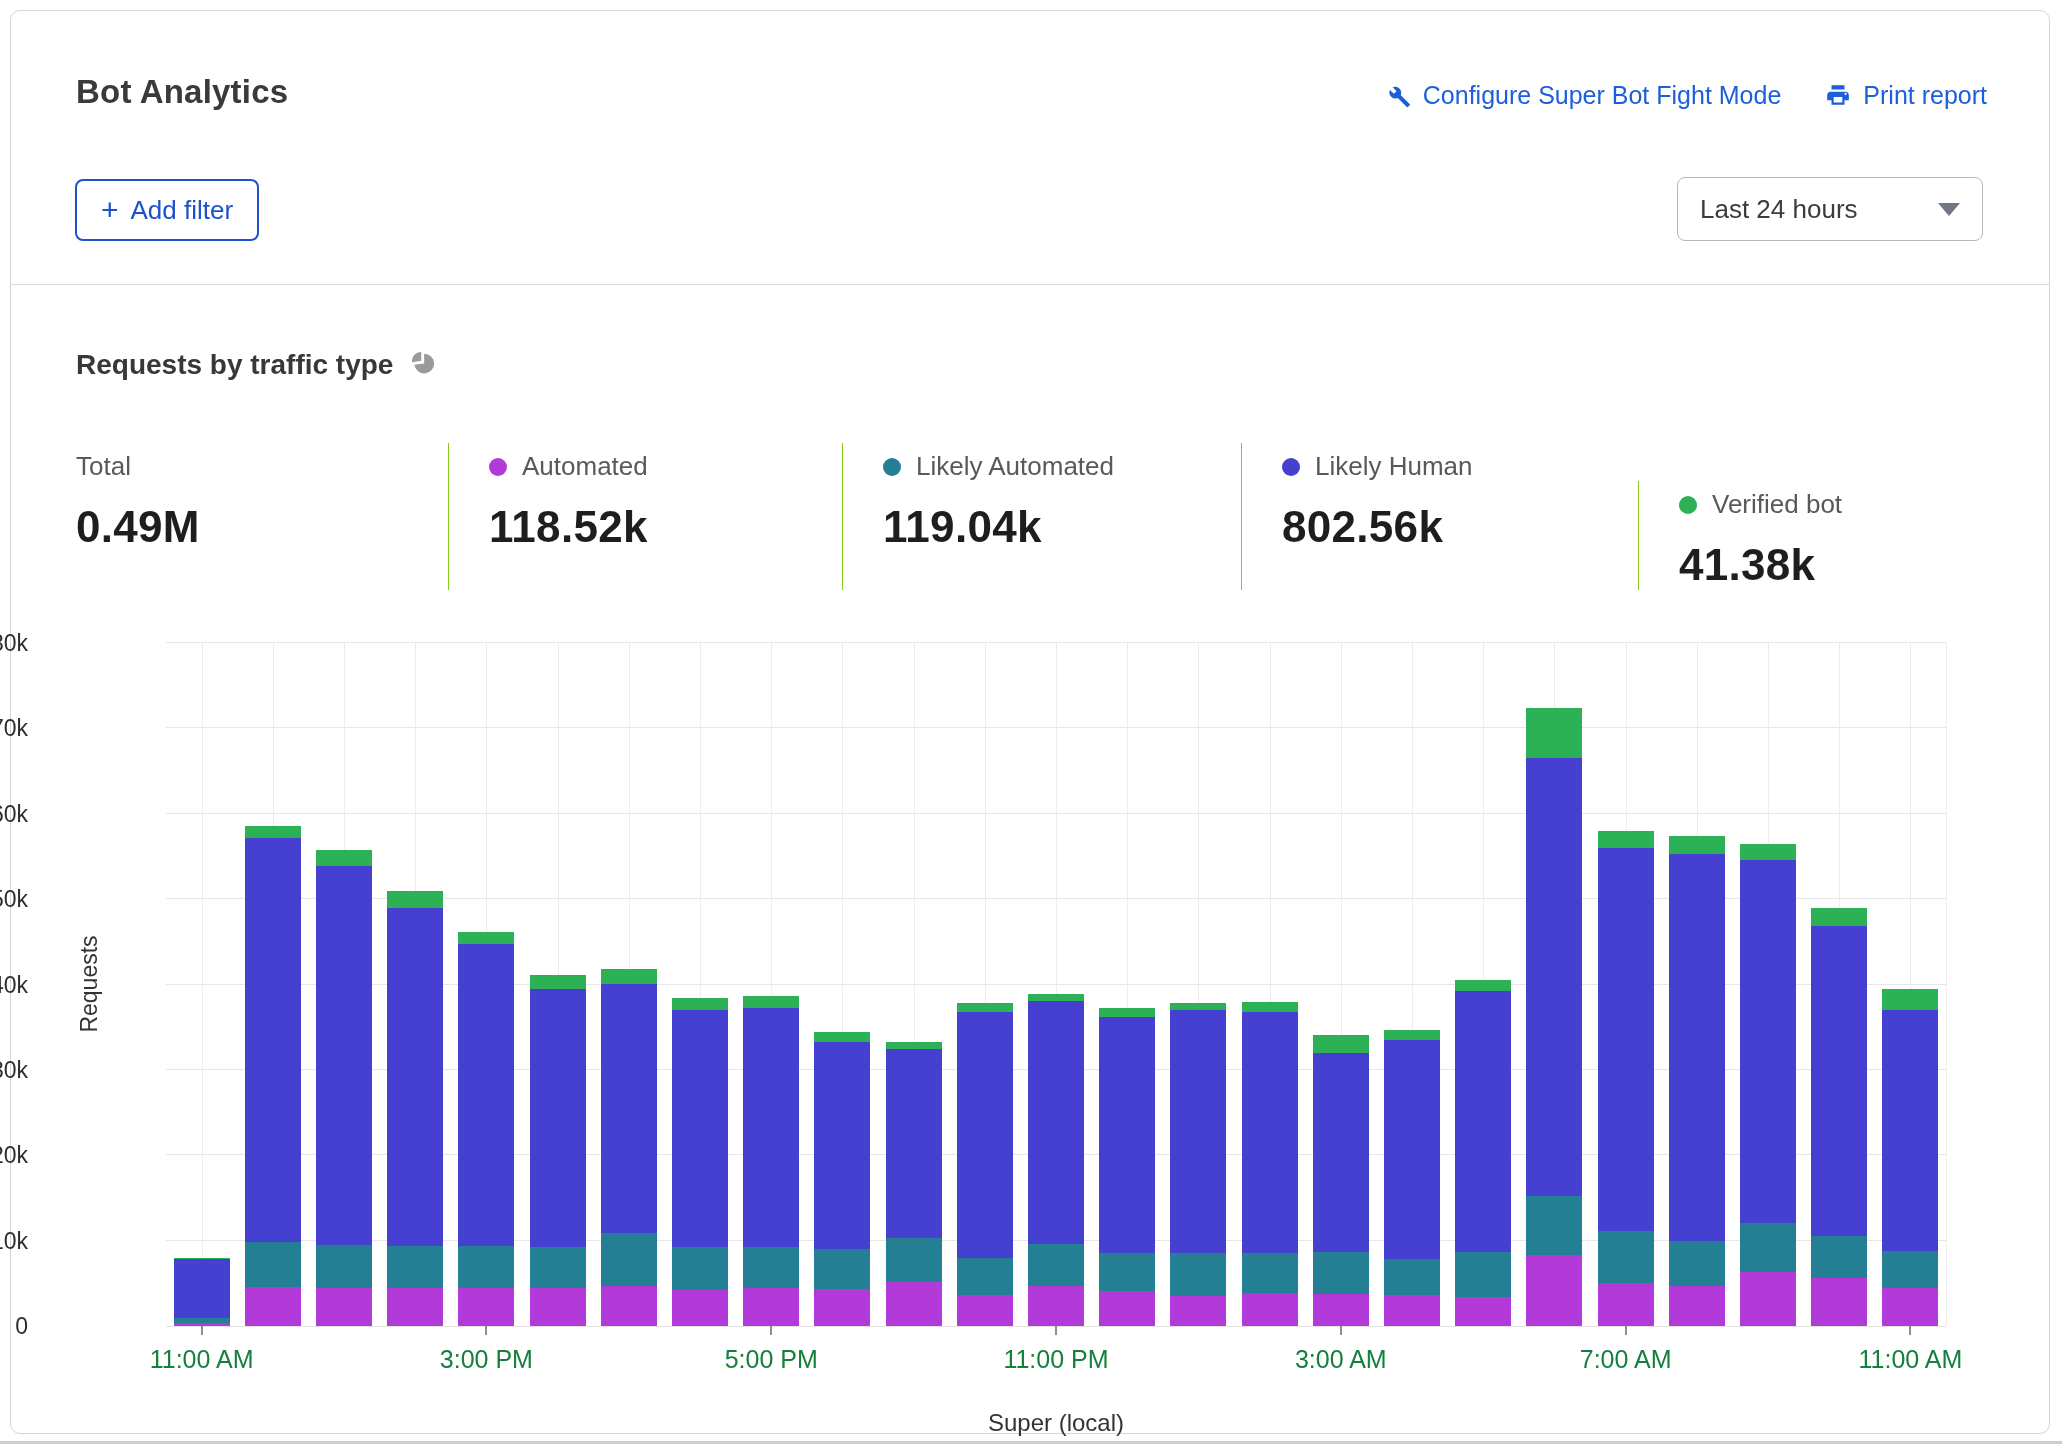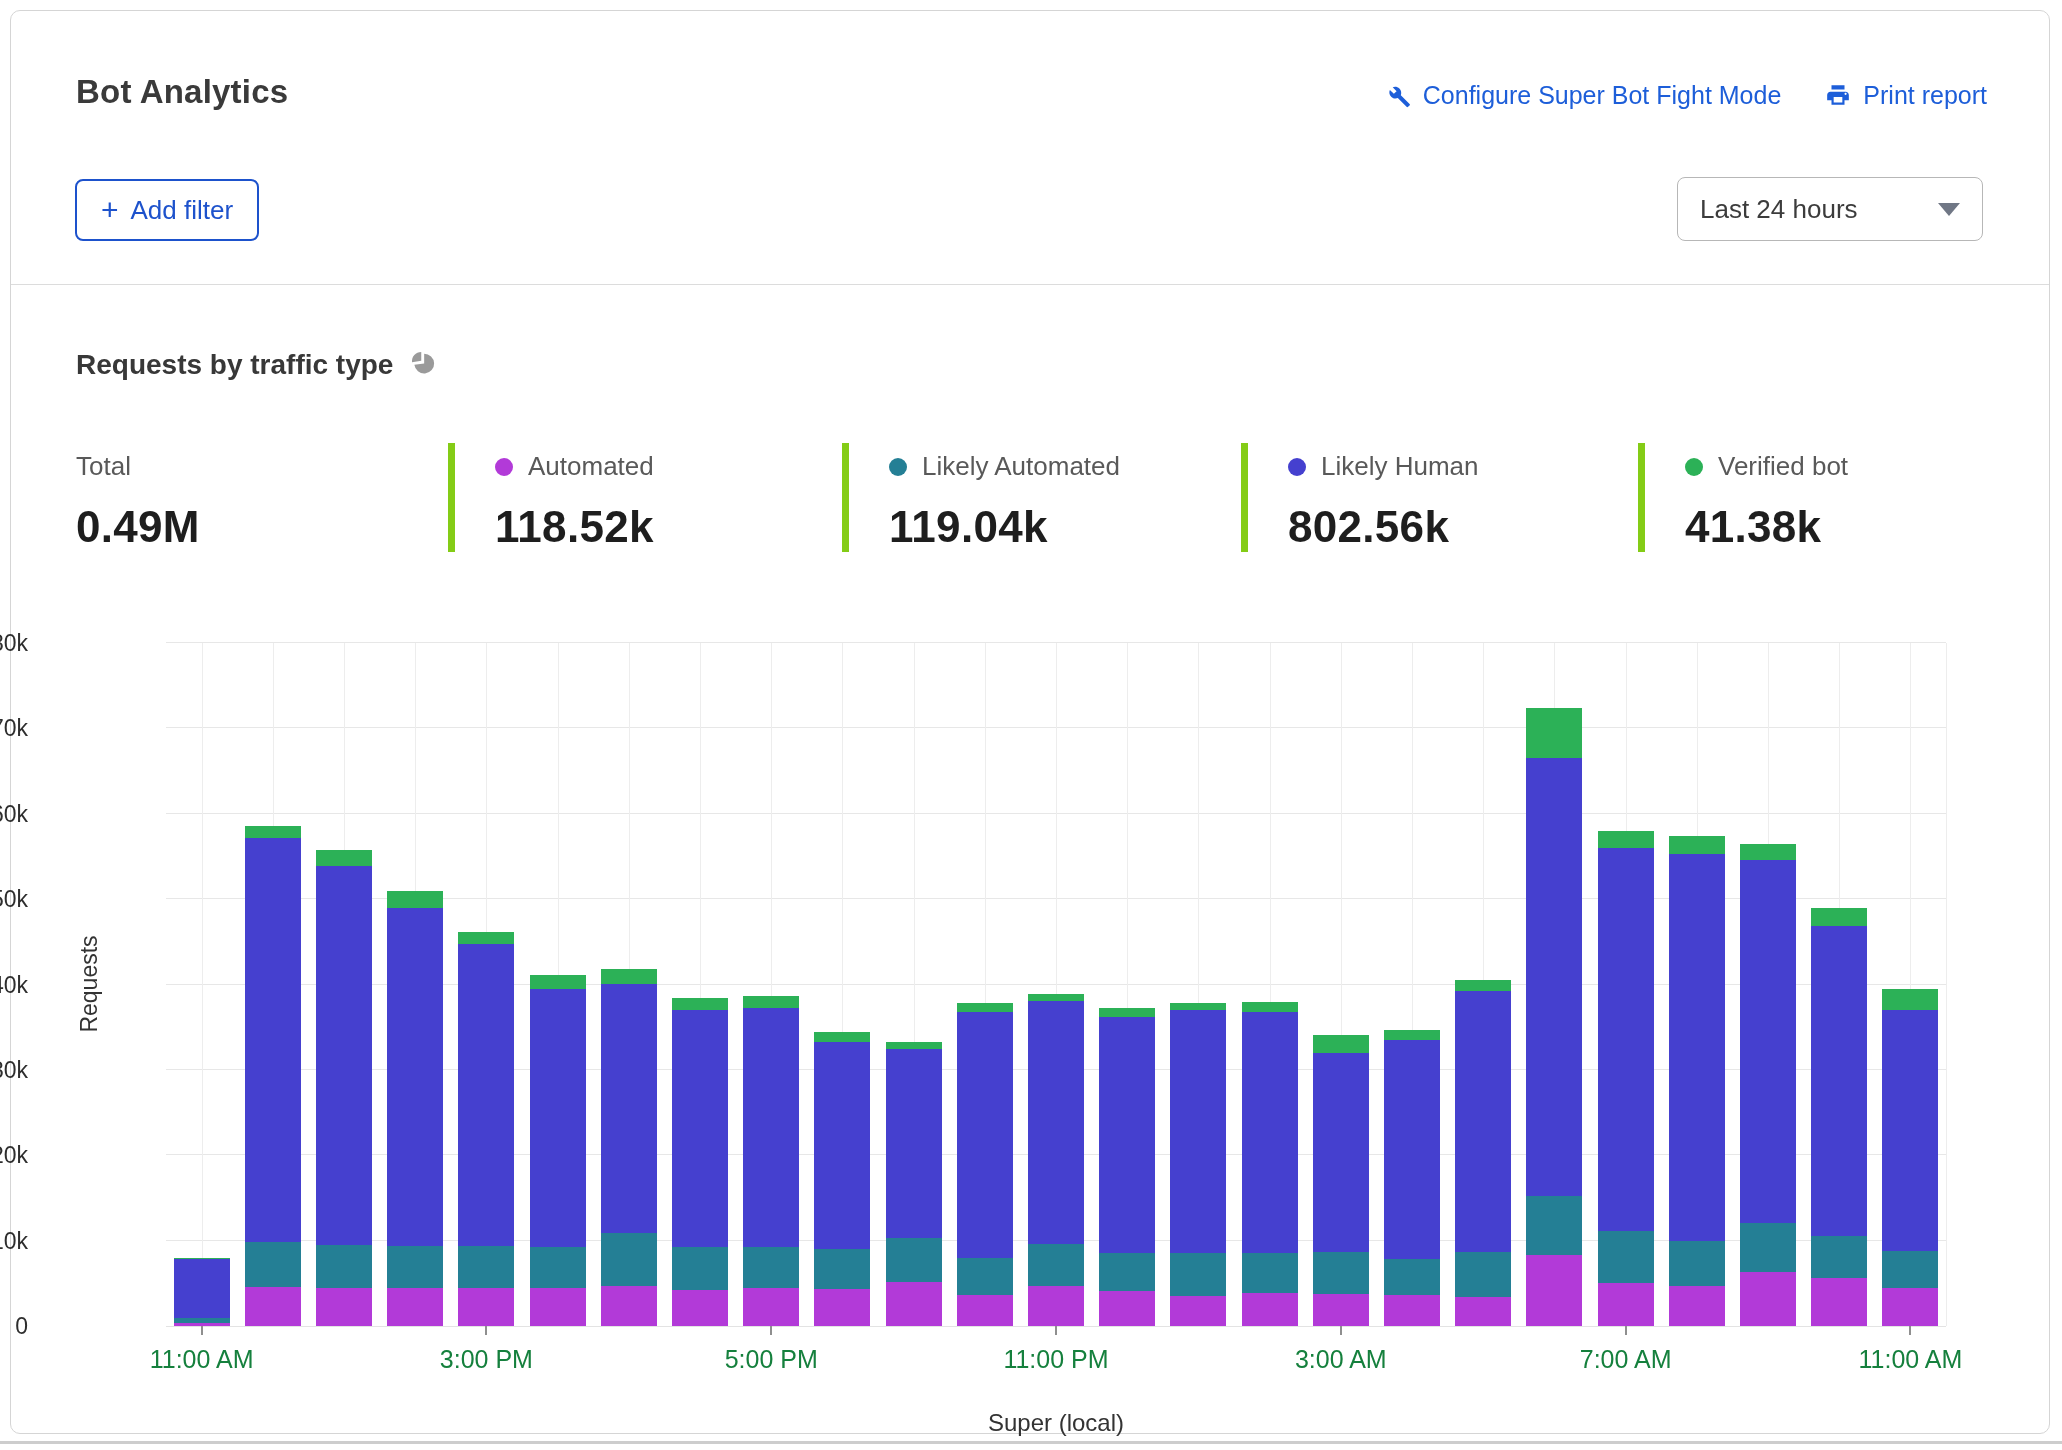--- a/index.html
+++ b/index.html
@@ -25,22 +25,22 @@
   .section-heading{position:absolute;left:65px;top:338px;display:flex;align-items:center;gap:16px;}
   .section-heading .t{font-size:28px;font-weight:700;color:#383838;}
 
   
   .stats{position:absolute;left:65px;top:432px;right:60px;display:flex;}
   .stat{box-sizing:border-box;padding-top:8px;}
   .stat.w0{width:372px;}
   .stat.w1{width:394px;}
   .stat.w2{width:399px;}
   .stat.w3{width:397px;}
-  .stat.w4{flex:1;}
-  .stat.bordered{border-left:7px solid #84cc16;padding-left:40px;}
+  .stat.w4{flex:1;margin-top:38px;}
+  .stat.bordered{border-left:1px solid #84cc16;padding-left:40px;}
   .stat-label{display:flex;align-items:center;gap:15px;font-size:26px;color:#595959;}
   .dot{width:18px;height:18px;border-radius:50%;flex:0 0 auto;}
   .stat-value{margin-top:20px;font-size:44px;font-weight:700;color:#1e1e1e;letter-spacing:.3px;}
 
   
   .plot{position:absolute;left:155px;top:632px;width:1780px;height:683px;border-bottom:1px solid #e3e3e3;}
   .hgrid{position:absolute;left:0;width:100%;height:1px;background:#e7e7e7;}
   .vgrid{position:absolute;top:0;width:1px;height:100%;background:#ededed;}
   .ylabel{position:absolute;right:1918px;transform:translateY(-50%);font-size:23px;color:#2e2e2e;white-space:nowrap;}
   .bars{position:absolute;left:0;bottom:0;width:100%;height:100%;display:flex;align-items:flex-end;}

